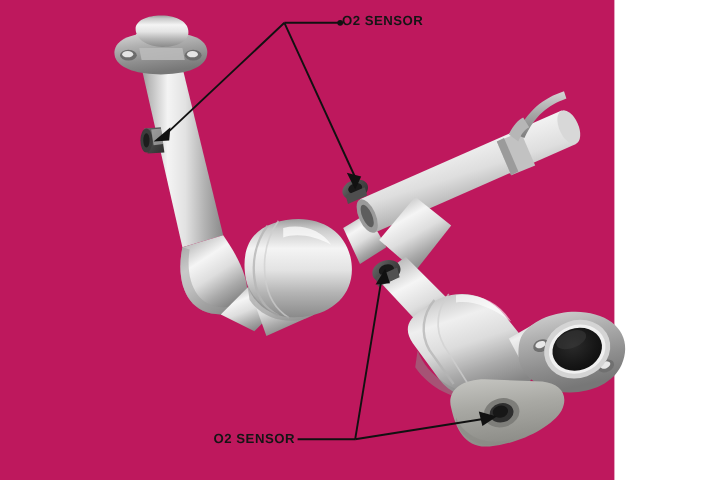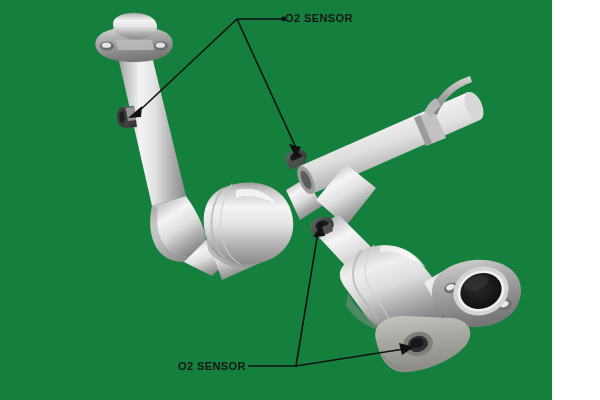--- a/index.html
+++ b/index.html
@@ -2,21 +2,21 @@
 <html><head>
 <meta charset="utf-8">
 <title>Exhaust Diagram</title>
 <style>
   html,body{margin:0;padding:0;background:#ffffff;}
   body{
     width:600px;height:400px;overflow:hidden;
     font-family:"Liberation Sans", sans-serif;
     -webkit-font-smoothing:antialiased;
   }
-  #stage{position:relative;width:552px;height:400px;background:#15803d;}
+  #stage{position:relative;width:512px;height:400px;background:#be185d;}
   #art{position:absolute;left:0;top:0;width:600px;height:400px;}
   .lbl{
     position:absolute;
     font-family:"Liberation Sans", sans-serif;
     font-size:11px;
     font-weight:bold;
     letter-spacing:0.4px;
     color:#151515;
     white-space:nowrap;
     line-height:1;

